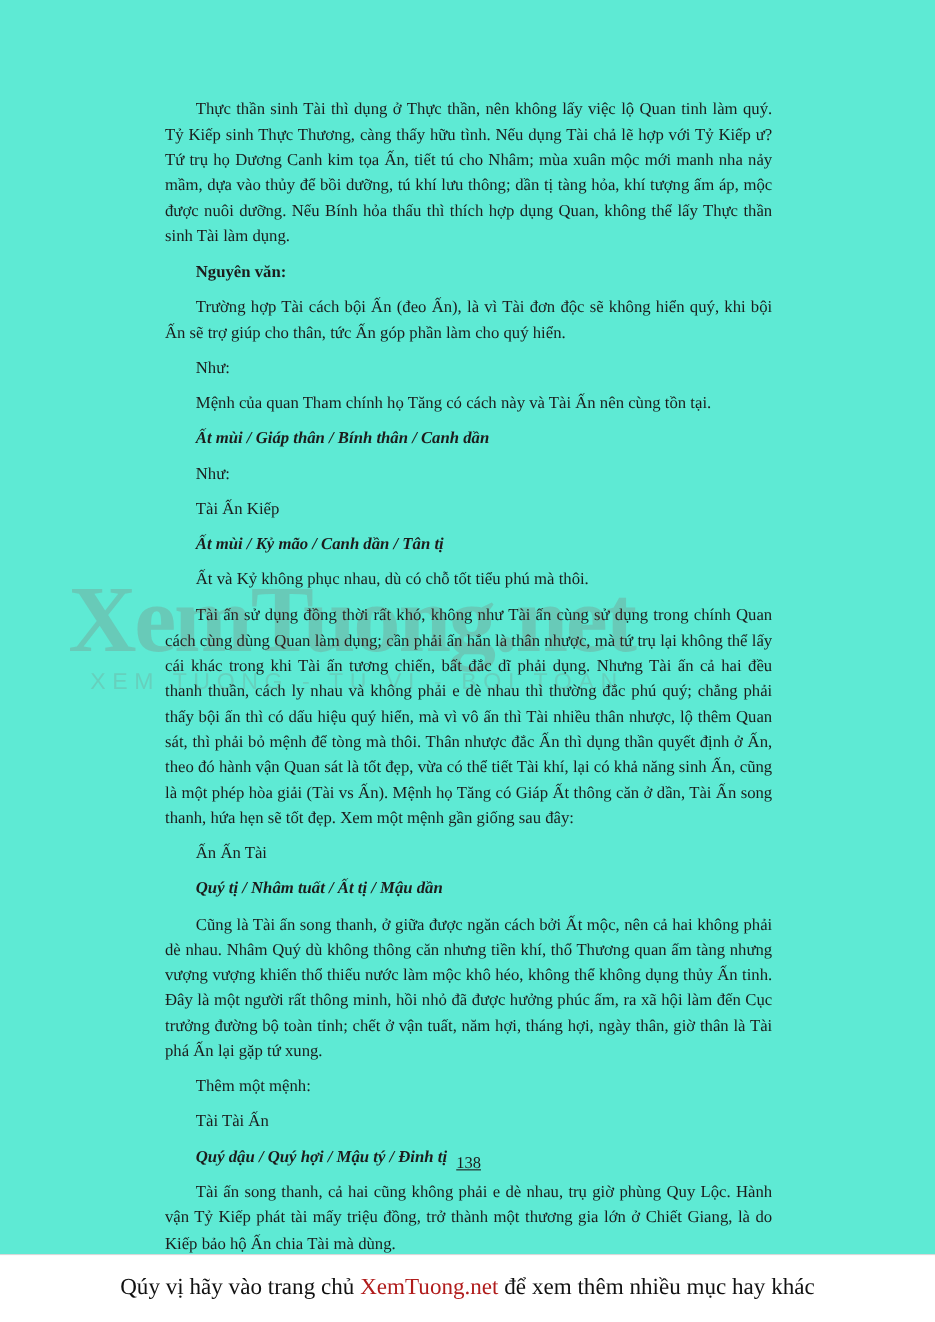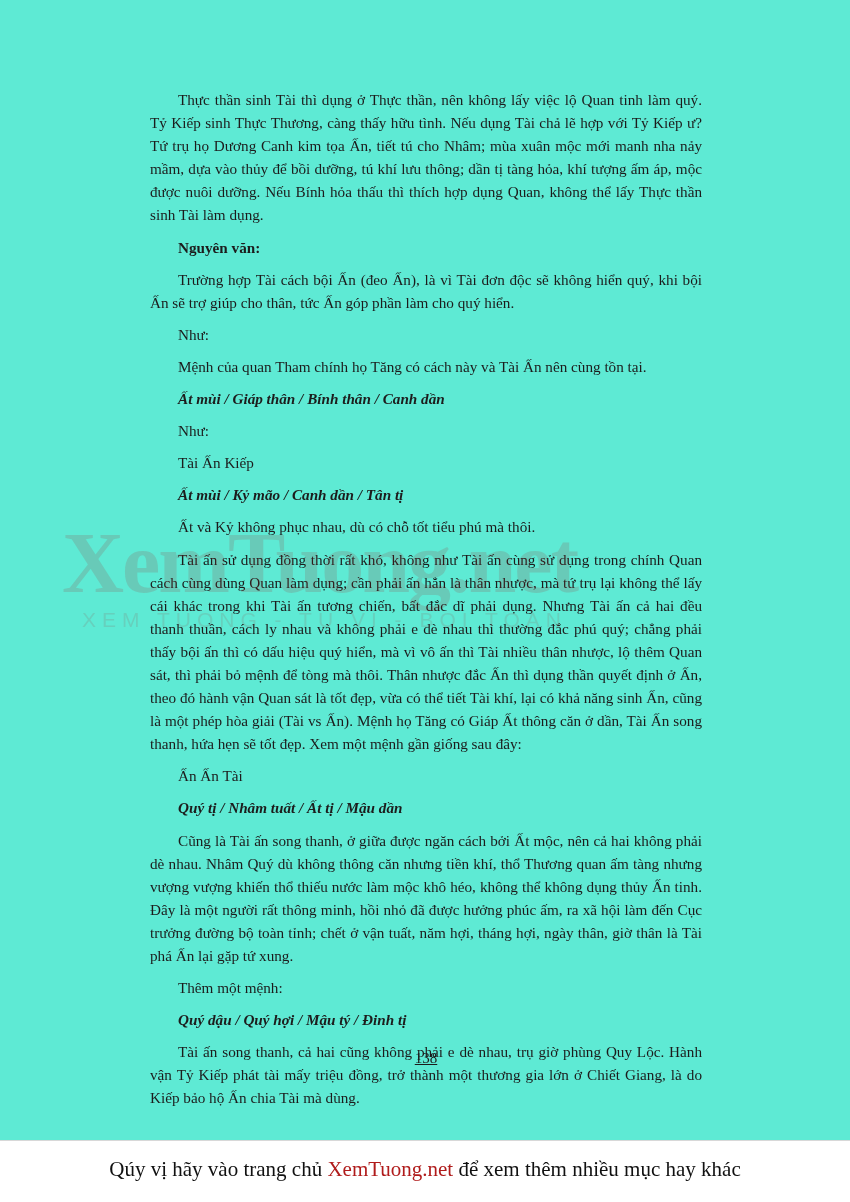--- a/index.html
+++ b/index.html
@@ -154,20 +154,21 @@
     <p class="indent">Tài ấn sử dụng đồng thời rất khó, không như Tài ấn cùng sử dụng trong chính Quan cách cùng dùng Quan làm dụng; cần phải ấn hẳn là thân nhược, mà tứ trụ lại không thể lấy cái khác trong khi Tài ấn tương chiến, bất đắc dĩ phải dụng. Nhưng Tài ấn cả hai đều thanh thuần, cách ly nhau và không phải e dè nhau thì thường đắc phú quý; chẳng phải thấy bội ấn thì có dấu hiệu quý hiển, mà vì vô ấn thì Tài nhiều thân nhược, lộ thêm Quan sát, thì phải bỏ mệnh để tòng mà thôi. Thân nhược đắc Ấn thì dụng thần quyết định ở Ấn, theo đó hành vận Quan sát là tốt đẹp, vừa có thể tiết Tài khí, lại có khả năng sinh Ấn, cũng là một phép hòa giải (Tài vs Ấn). Mệnh họ Tăng có Giáp Ất thông căn ở dần, Tài Ấn song thanh, hứa hẹn sẽ tốt đẹp. Xem một mệnh gần giống sau đây:</p>
 
     <p class="indent">Ấn Ấn Tài</p>
 
     <p class="indent bolditalic">Quý tị / Nhâm tuất / Ất tị / Mậu dần</p>
 
     <p class="indent">Cũng là Tài ấn song thanh, ở giữa được ngăn cách bởi Ất mộc, nên cả hai không phải dè nhau. Nhâm Quý dù không thông căn nhưng tiền khí, thổ Thương quan ấm tàng nhưng vượng vượng khiến thổ thiếu nước làm mộc khô héo, không thể không dụng thủy Ấn tinh. Đây là một người rất thông minh, hồi nhỏ đã được hưởng phúc ấm, ra xã hội làm đến Cục trưởng đường bộ toàn tỉnh; chết ở vận tuất, năm hợi, tháng hợi, ngày thân, giờ thân là Tài phá Ấn lại gặp tứ xung.</p>
 
     <p class="indent">Thêm một mệnh:</p>
 
+    <p class="indent">Tài Tài Ấn</p>
 
     <p class="indent bolditalic">Quý dậu / Quý hợi / Mậu tý / Đinh tị</p>
 
     <p class="indent">Tài ấn song thanh, cả hai cũng không phải e dè nhau, trụ giờ phùng Quy Lộc. Hành vận Tỷ Kiếp phát tài mấy triệu đồng, trở thành một thương gia lớn ở Chiết Giang, là do Kiếp bảo hộ Ấn chia Tài mà dùng.</p>
 
     <div class="pagenum">138</div>
   </div>
 
   <div class="watermark">
     <div class="wm-text">XemTuong.net</div>

